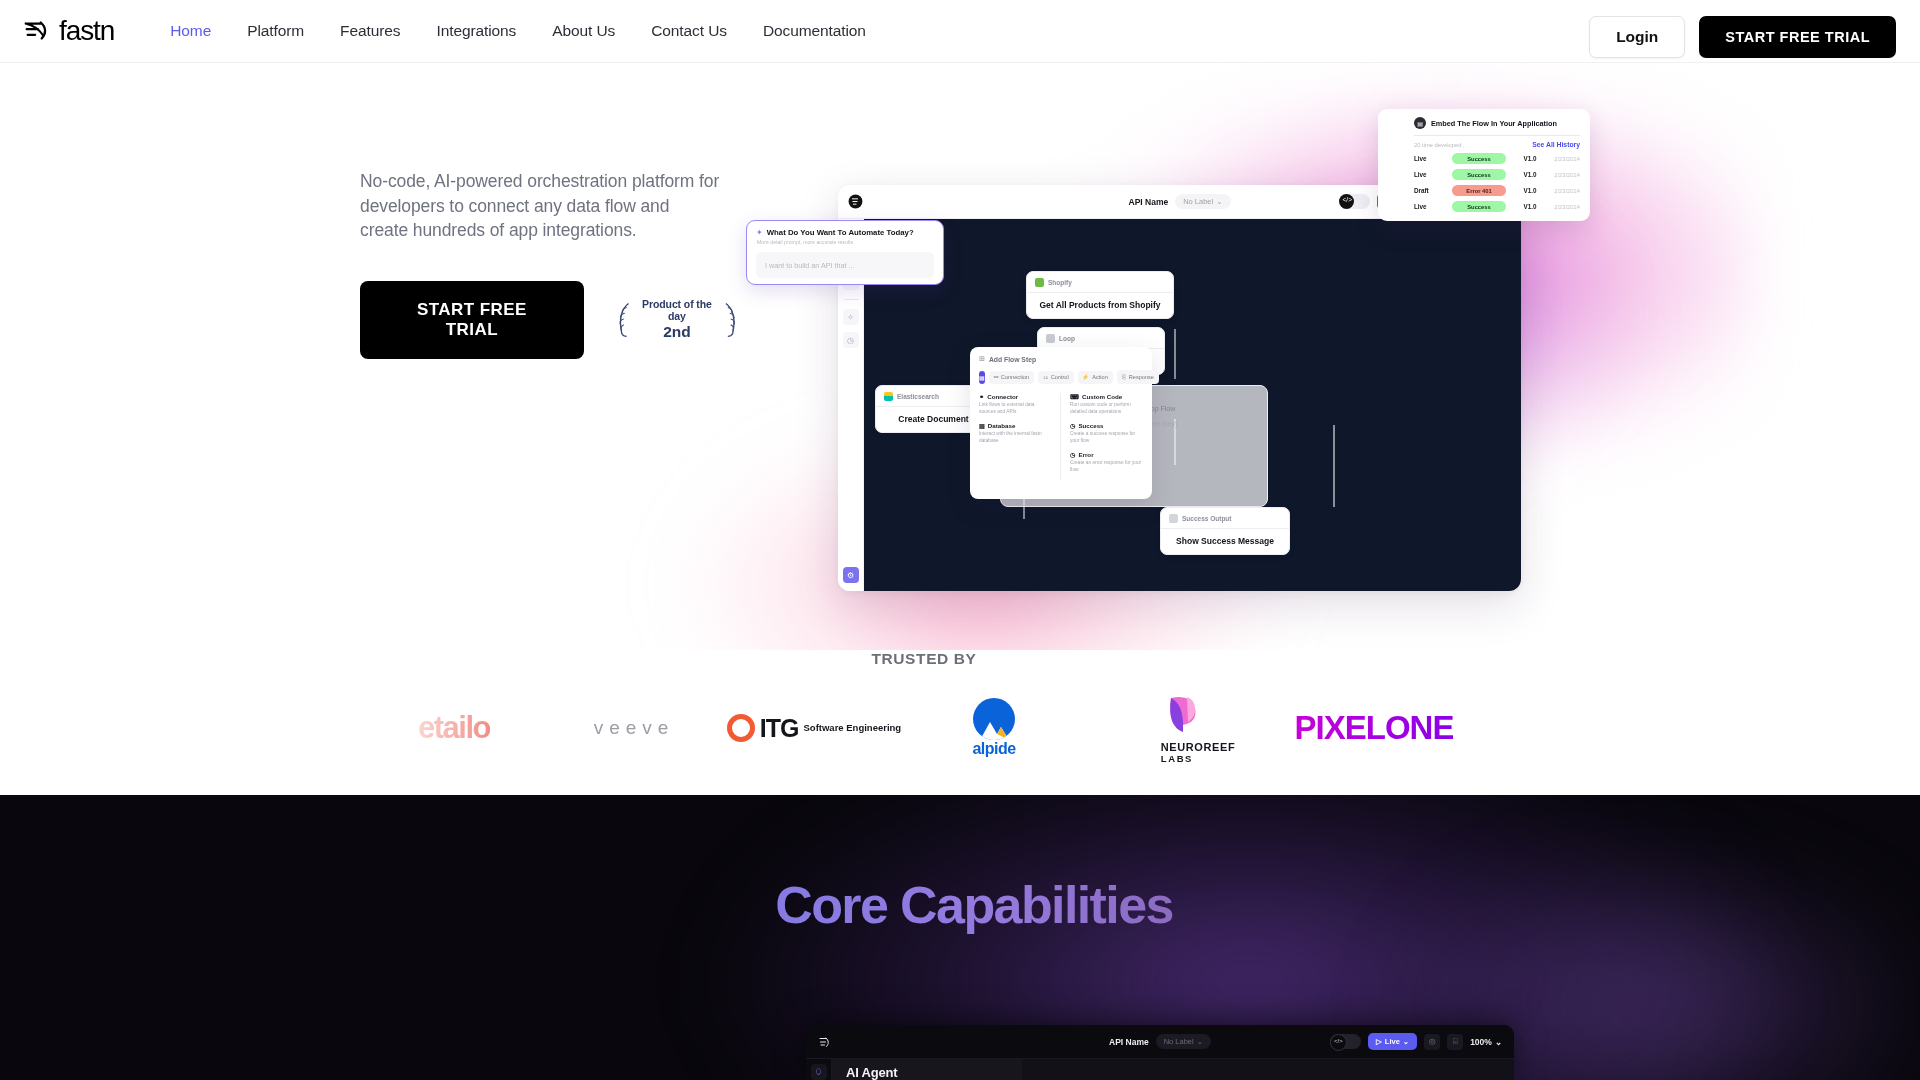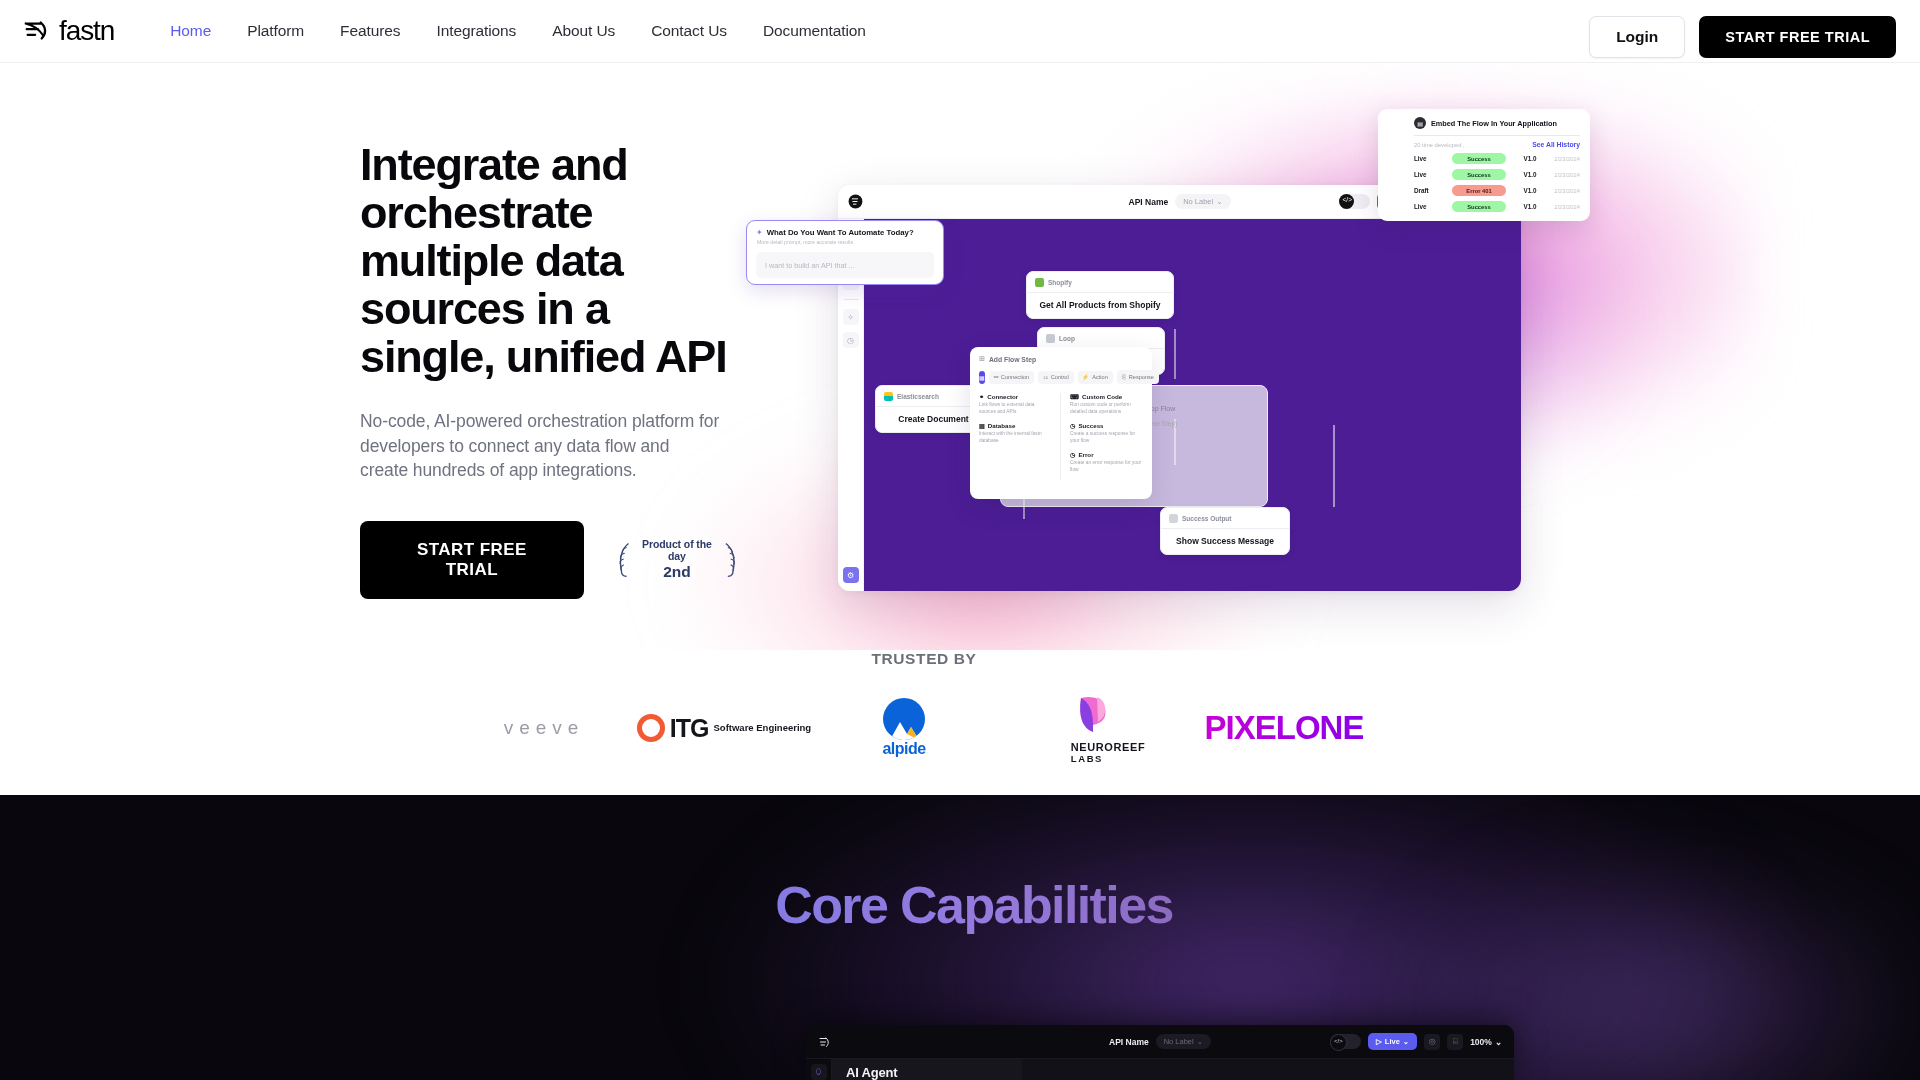--- a/index.html
+++ b/index.html
@@ -125,21 +125,21 @@
   .rail-ico {
     width: 16px; height: 16px; border-radius: 4px; background: #f6f5fa;
     display: flex; align-items: center; justify-content: center; color: #a9aab5; font-size: 8px;
   }
   .rail-ico.first { color: #7a72ef; }
   .rail-div { width: 14px; height: 1px; background: #e9e8ee; margin: 2px 0; }
   .rail-bottom {
     position: absolute; bottom: 8px; width: 16px; height: 16px; border-radius: 4px;
     background: #7a72ef; display: flex; align-items: center; justify-content: center; color: #fff; font-size: 8px;
   }
-  .canvas { flex: 1; position: relative; background: #4c1d95; }
+  .canvas { flex: 1; position: relative; background: #0f172a; }
   .canvas svg.wires { position: absolute; inset: 0; width: 100%; height: 100%; }
 
   .node {
     position: absolute; background: #fff; border: 1px solid #ececf1; border-radius: 7px;
     box-shadow: 0 2px 7px rgba(20,10,40,.07);
   }
   .node-head {
     display: flex; align-items: center; gap: 4px; padding: 6px 8px 5px;
     border-bottom: 1px solid #eeedf2;
   }
@@ -319,21 +319,20 @@
       <button class="btn-trial-nav">START FREE TRIAL</button>
     </div>
   </div>
 
   <div class="hero">
     <div class="glow-a"></div>
     <div class="glow-b"></div>
     <div class="glow-c"></div>
 
     <div class="hero-copy">
-      <h1 class="hero-title">Integrate and orchestrate multiple data sources in a single, unified API</h1>
       <p class="hero-sub">No-code, AI-powered orchestration platform for developers to connect any data flow and create hundreds of app integrations.</p>
       <div class="hero-actions">
         <button class="btn-trial-hero">START FREE TRIAL</button>
         <div class="award">
           <svg class="laurel" viewBox="0 0 16 40">
             <path d="M13 3 C5 9 3 20 6 34 C7 36 9 37 11 37" stroke="#3b4a7a" stroke-width="1.4" fill="none"></path>
             <path d="M11 7 C7 8 6 11 7 13" stroke="#3b4a7a" stroke-width="1.2" fill="none"></path>
             <path d="M9 13 C5 14 4 17 5 19" stroke="#3b4a7a" stroke-width="1.2" fill="none"></path>
             <path d="M8 19 C4 20 3.5 23 5 25" stroke="#3b4a7a" stroke-width="1.2" fill="none"></path>
             <path d="M8 25 C5 26 4.5 29 6 31" stroke="#3b4a7a" stroke-width="1.2" fill="none"></path>
@@ -558,20 +557,23 @@
           </div>
         </div>
       </div>
     </div>
   </div>
 
   <div class="trusted">
     <div class="trusted-lbl">TRUSTED BY</div>
     <div class="logos">
 
+      <div class="logo-cell">
+        <span class="lg-etailo">etailo</span>
+      </div>
 
       <div class="logo-cell">
         <span class="lg-veeve">veeve</span>
       </div>
 
       <div class="logo-cell">
         <span class="lg-itg">
           <span class="itg-o"></span>
           <span class="itg-t">ITG</span>
           <span class="itg-s">Software Engineering</span>

